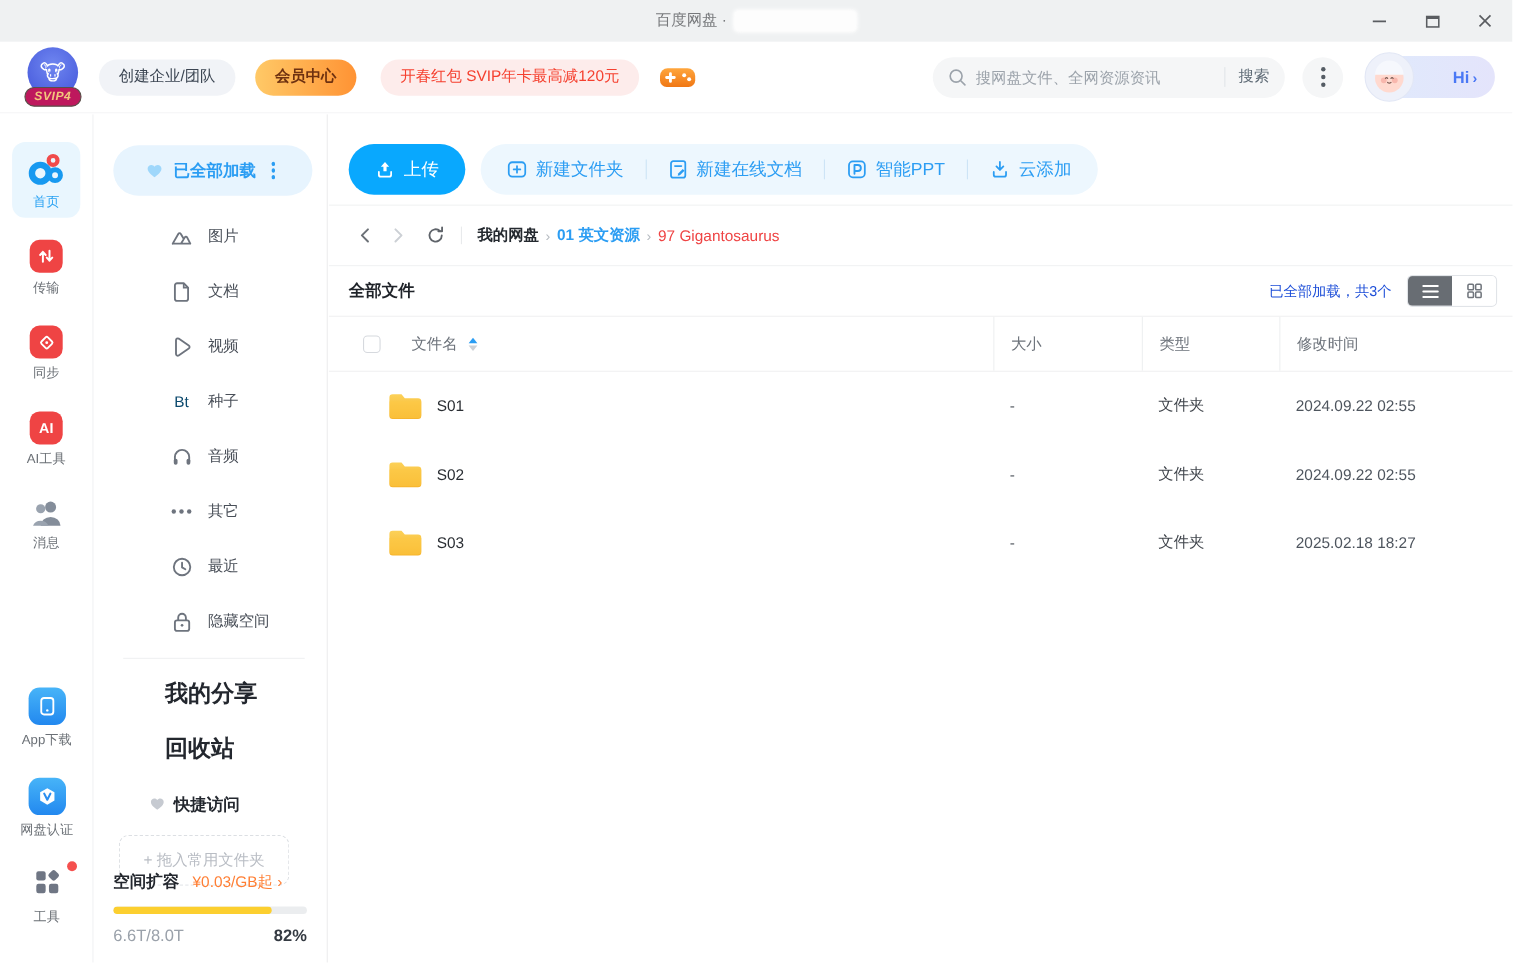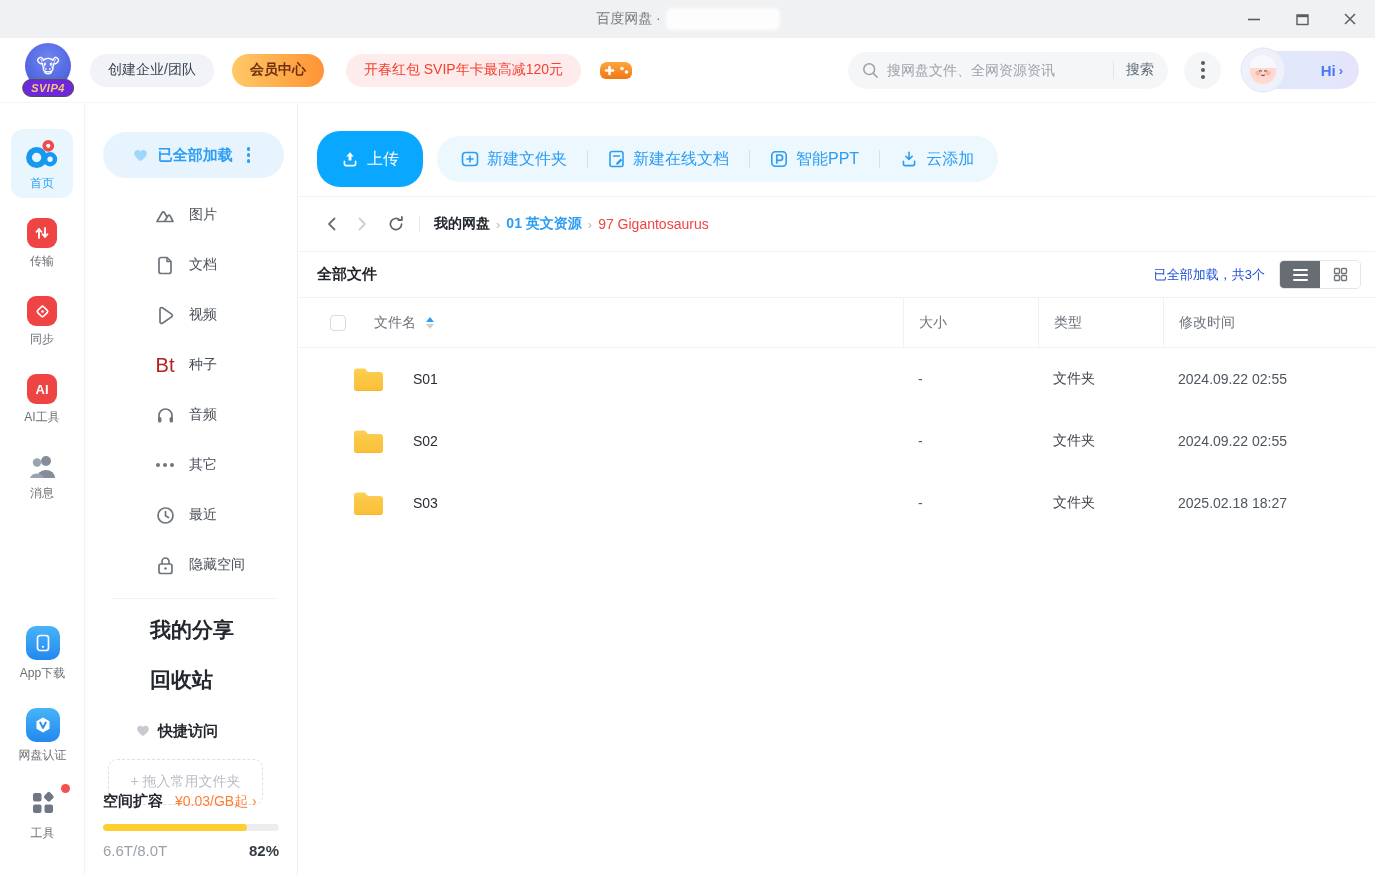--- a/index.html
+++ b/index.html
@@ -19,21 +19,21 @@
 
   
   .topbar { height:65px; background:#fff; display:flex; align-items:center;
     padding:0 16px 0 20px; border-bottom:1px solid #f5f6f7; position:relative; }
   .logo-wrap { position:relative; width:56px; height:54px; margin-right:14px; flex:none; }
   .logo-circle { width:46px; height:46px; border-radius:50%;
     background:radial-gradient(circle at 50% 35%, #6f86f0 0%, #4f63e0 70%); margin:0 auto;
     display:flex; align-items:center; justify-content:center; }
   .logo-ox { font-size:20px; color:#fff; }
   .vip-badge { position:absolute; left:50%; transform:translateX(-50%); bottom:0;
-    background:#6d28d9; color:#f3c77c; font-size:11px; font-weight:bold; font-style:italic;
+    background:#be185d; color:#f3c77c; font-size:11px; font-weight:bold; font-style:italic;
     padding:2px 8px; border-radius:9px; border:1px solid #5a4f49; letter-spacing:.5px; }
   .pill { height:33px; display:flex; align-items:center; border-radius:17px;
     font-size:14px; padding:0 18px; cursor:pointer; flex:none; }
   .create-team { background:#f1f3f7; color:#3b4552; margin-right:18px; }
   .member-center { background:linear-gradient(90deg,#ffc967,#ff9334); color:#6e3110;
     font-weight:bold; margin-right:22px; }
   .promo { background:#fdeceb; color:#f5402f; margin-right:18px; }
   .gamepad { width:34px; height:34px; cursor:pointer; flex:none; }
   .top-spacer { flex:1; }
   .searchbox { width:320px; height:37px; background:#f5f6f7; border-radius:19px;
@@ -82,21 +82,21 @@
   .my-files { margin:28px 13px 12px 17px; height:46px; background:#e7f4fe;
     border-radius:23px; display:flex; align-items:center; justify-content:center;
     gap:10px; cursor:pointer; }
   .my-files-label { color:#2b9df3; font-size:15px; font-weight:bold; }
   .kebab-v { display:flex; flex-direction:column; cursor:pointer; padding:2px 4px; }
   .kebab-v i { width:3.5px; height:3.5px; border-radius:50%; background:#2b9df3; margin:1.3px 0; }
   .cat-item { height:50px; display:flex; align-items:center; padding-left:69px;
     gap:14px; cursor:pointer; }
   .cat-icon { width:20px; height:20px; display:flex; align-items:center;
     justify-content:center; color:#6e747e; flex:none; }
-  .bt-glyph { font-size:20px; color:#b91c1c; }
+  .bt-glyph { font-size:14px; color:#0c4a6e; }
   .cat-label { font-size:14px; color:#494f58; }
   .side-divider { border-top:1px solid #f0f1f2; margin:8px 20px 6px 26px; }
   .side-link { height:50px; display:flex; align-items:center; padding-left:64px;
     font-size:21px; font-weight:bold; color:#23272e; cursor:pointer; }
   .quick-head { height:48px; display:flex; align-items:center; padding-left:50px;
     gap:8px; cursor:pointer; margin-top:2px; }
   .quick-label { font-size:15px; font-weight:bold; color:#23272e; }
   .dropzone { margin:4px 34px 0 22px; height:46px; border:1.5px dashed #dcdfe3;
     border-radius:9px; display:flex; align-items:center; justify-content:center;
     color:#b9bdc4; font-size:14px; cursor:pointer; }
@@ -105,21 +105,21 @@
   .storage-label { font-size:15px; font-weight:bold; color:#23272e; }
   .storage-price { font-size:14px; color:#ff7e33; margin-left:12px; cursor:pointer; }
   .storage-bar { margin-top:13px; height:7px; border-radius:4px; background:#ebedef; overflow:hidden; }
   .storage-fill { height:100%; border-radius:4px; background:#fccf2f; }
   .storage-row2 { margin-top:11px; display:flex; justify-content:space-between; align-items:center; }
   .storage-usage { font-size:15px; color:#9aa1aa; }
   .storage-pct { font-size:15px; font-weight:bold; color:#343a42; }
 
   
   .toolbar { display:flex; align-items:center; padding:27px 0 0 18px; }
-  .upload-btn { height:56px; border-radius:23px; background:#09a8fe; color:#fff;
+  .upload-btn { height:46px; border-radius:23px; background:#09a8fe; color:#fff;
     display:flex; align-items:center; gap:8px; padding:0 24px; font-size:16px;
     cursor:pointer; border:none; }
   .action-group { margin-left:14px; height:46px; background:#edf7fe; border-radius:23px;
     display:flex; align-items:center; padding:0 20px; }
   .action-btn { display:flex; align-items:center; gap:8px; color:#2b9df3; font-size:16px;
     cursor:pointer; padding:0 4px; }
   .action-sep { width:1px; height:18px; background:#cde4f6; margin:0 16px; }
   .hdivider { border-top:1px solid #f1f2f3; margin-top:9px; }
 
   
@@ -155,21 +155,21 @@
   .sort .up { width:0; height:0; border-left:4px solid transparent;
     border-right:4px solid transparent; border-bottom:5px solid #2b9df3; }
   .sort .down { width:0; height:0; border-left:4px solid transparent;
     border-right:4px solid transparent; border-top:5px solid #ccd0d5; }
   .col-size { width:135px; flex:none; } .col-type { width:125px; flex:none; }
   .col-time { width:212px; flex:none; }
   .table-head .col-size, .table-head .col-type, .table-head .col-time {
     align-self:stretch; display:flex; align-items:center; padding-left:15px;
     border-left:1px solid #eef0f1; }
   .file-row { height:62px; display:flex; align-items:center; padding-left:53px; cursor:pointer; }
-  .row-name { flex:1; display:flex; align-items:center; gap:28px; }
+  .row-name { flex:1; display:flex; align-items:center; gap:12px; }
   .file-name { font-size:14px; color:#2a2e33; }
   .file-row .col-size { padding-left:15px; font-size:14px; color:#565c64; }
   .file-row .col-type { padding-left:15px; font-size:14px; color:#40454c; }
   .file-row .col-time { padding-left:15px; font-size:14px; color:#4e555e; }
 </style>
 </head>
 <body>
 
 <div class="titlebar">
   <span class="title-text">百度网盘 ·</span>

